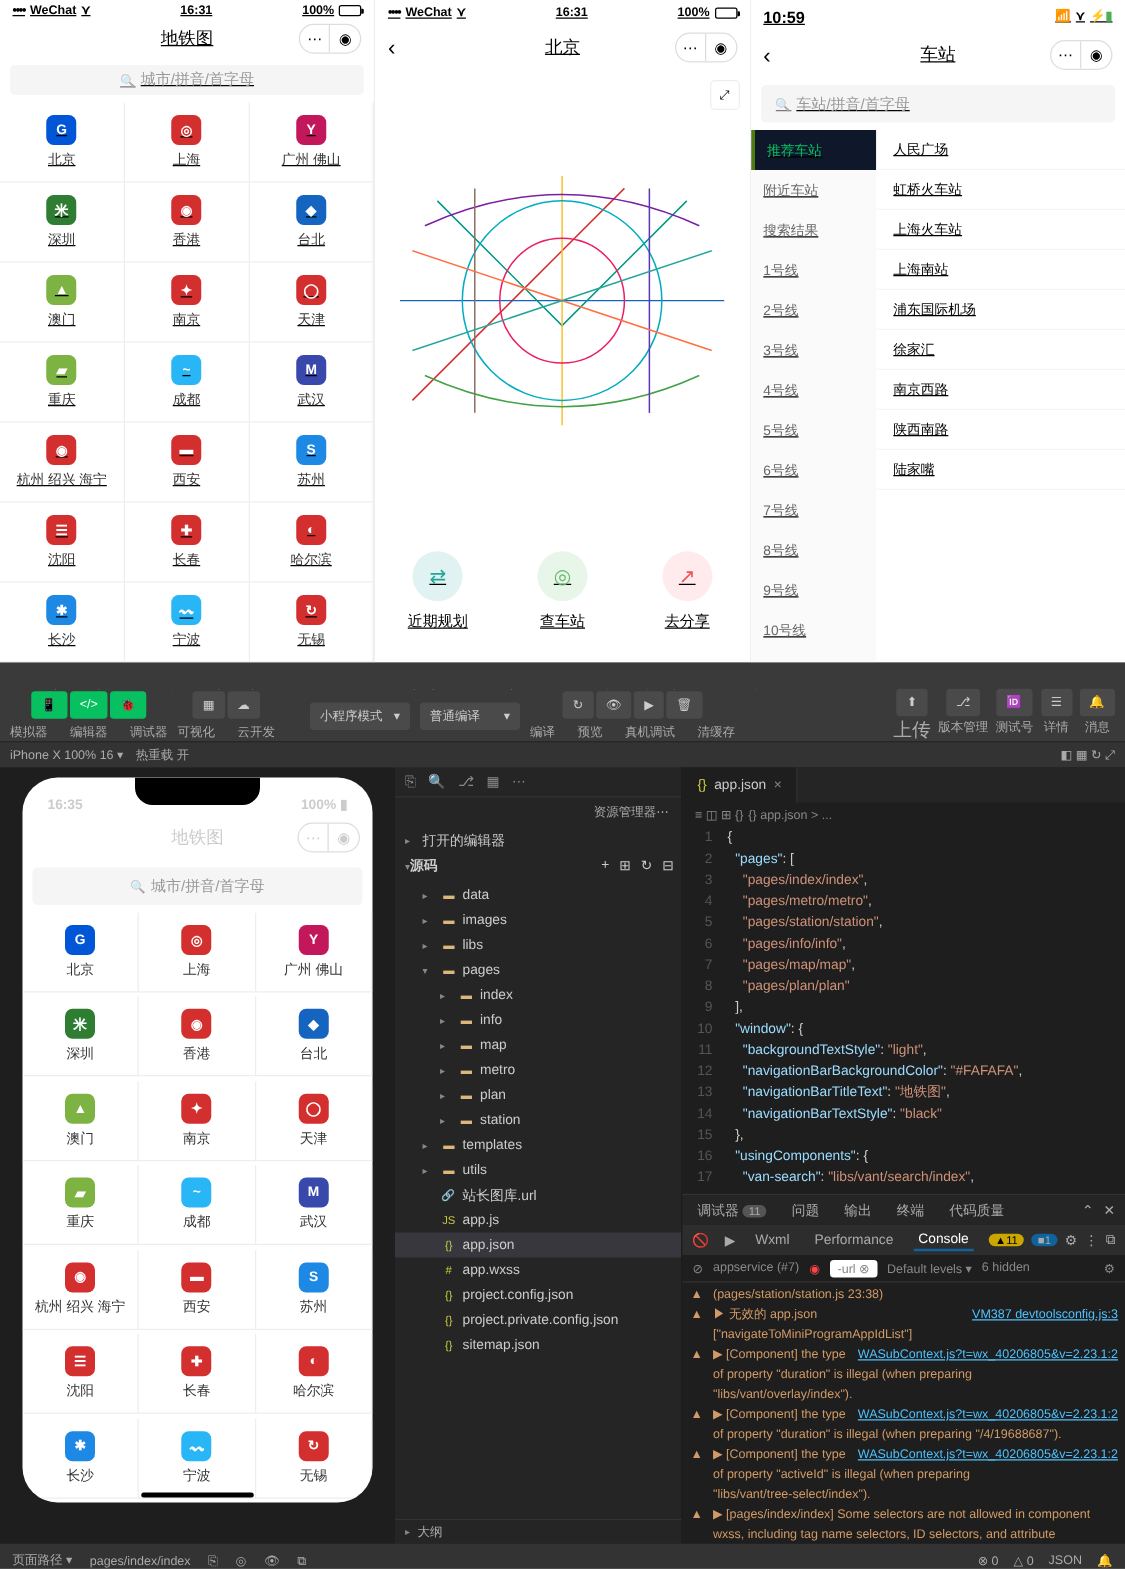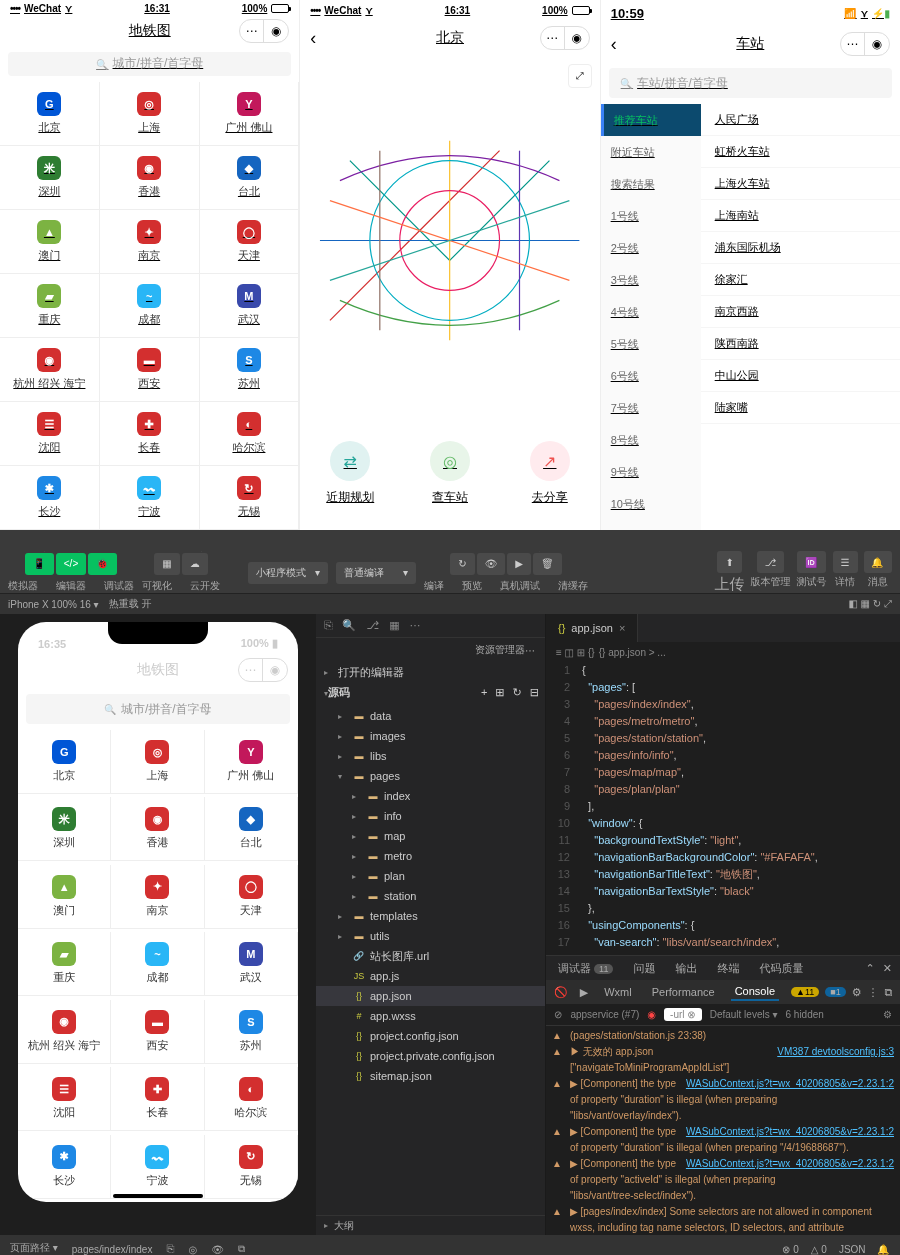--- a/index.html
+++ b/index.html
@@ -46,21 +46,21 @@
 
 .actions { display: flex; padding: 16px 0 24px; }
 .action { flex: 1; display: flex; flex-direction: column; align-items: center; gap: 8px; cursor: pointer; }
 .action-icon { width: 40px; height: 40px; border-radius: 50%; display: flex; align-items: center; justify-content: center; font-size: 16px; }
 .action-label { font-size: 12px; font-weight: 500; }
 
 
 .station-body { display: flex; flex: 1; overflow: hidden; }
 .station-tabs { width: 100px; background: #fafafa; overflow-y: auto; }
 .station-tab { height: 32px; display: flex; align-items: center; padding-left: 10px; font-size: 11px; color: #666; cursor: pointer; }
-.station-tab.active { background: #0c4a6e; color: #07c160; border-left: 3px solid #3b82f6; }
+.station-tab.active { background: #0f172a; color: #07c160; border-left: 3px solid #4d7c0f; }
 .station-list { flex: 1; overflow-y: auto; }
 .station-item { height: 32px; display: flex; align-items: center; padding-left: 14px; font-size: 11px; font-weight: 500; border-bottom: 1px solid #f5f5f5; cursor: pointer; }
 
 
 .ide { height: 725px; background: #2b2b2b; color: #ccc; font-size: 11px; display: flex; flex-direction: column; }
 .ide-window-controls { margin-left: auto; display: flex; gap: 14px; font-size: 11px; color: #ccc; }
 .ide-menubar { height: 22px; background: #3a3a3a; display: flex; align-items: center; padding: 0 8px; gap: 10px; font-size: 11px; color: #ccc; }
 .ide-menubar span { cursor: pointer; margin-top: 32px; }
 .ide-toolbar { height: 42px; background: #3a3a3a; display: flex; align-items: center; padding: 0 8px; gap: 8px; border-bottom: 1px solid #222; }
 .tb-group { display: flex; gap: 2px; }
@@ -350,21 +350,20 @@
         </div>
       <div class="station-list" id="station-list">
           <div class="station-item">人民广场</div>
           <div class="station-item">虹桥火车站</div>
           <div class="station-item">上海火车站</div>
           <div class="station-item">上海南站</div>
           <div class="station-item">浦东国际机场</div>
           <div class="station-item">徐家汇</div>
           <div class="station-item">南京西路</div>
           <div class="station-item">陕西南路</div>
-          <div class="station-item">中山公园</div>
           <div class="station-item">陆家嘴</div>
         </div>
     </div>
   </div>
 
 </div>
 
 <div class="ide">
   <div class="ide-menubar">
     <span>项目</span>

